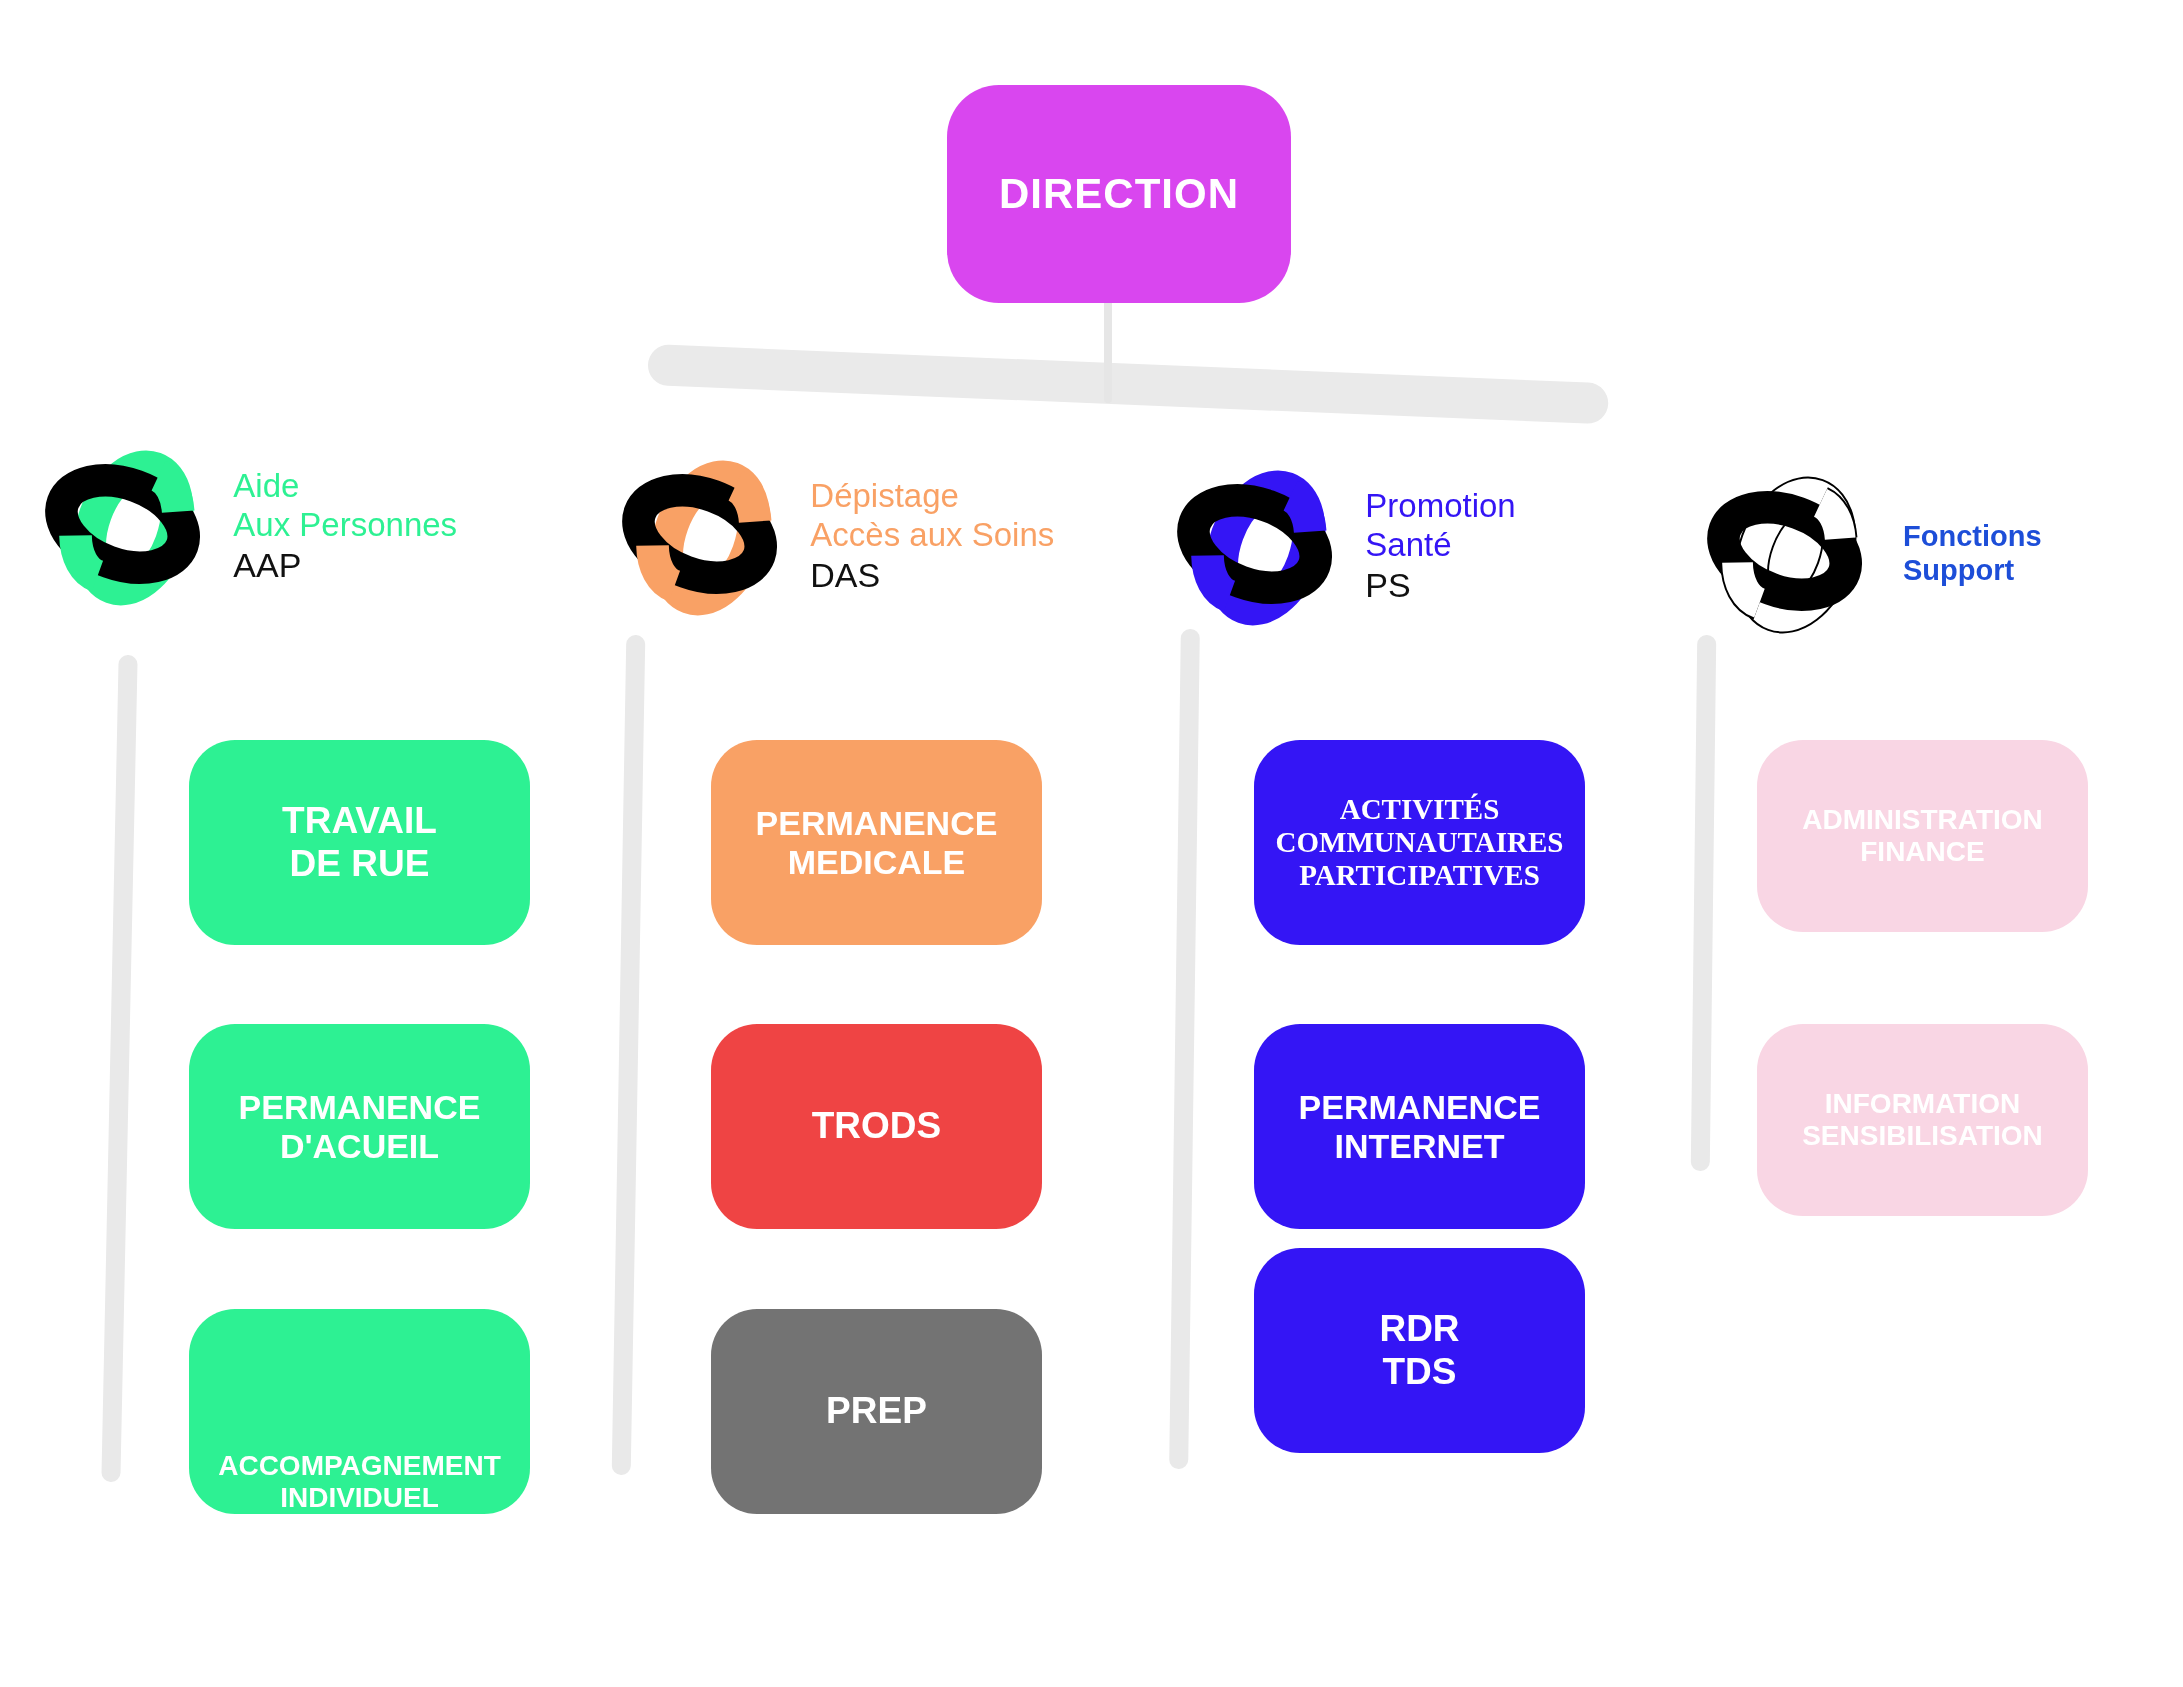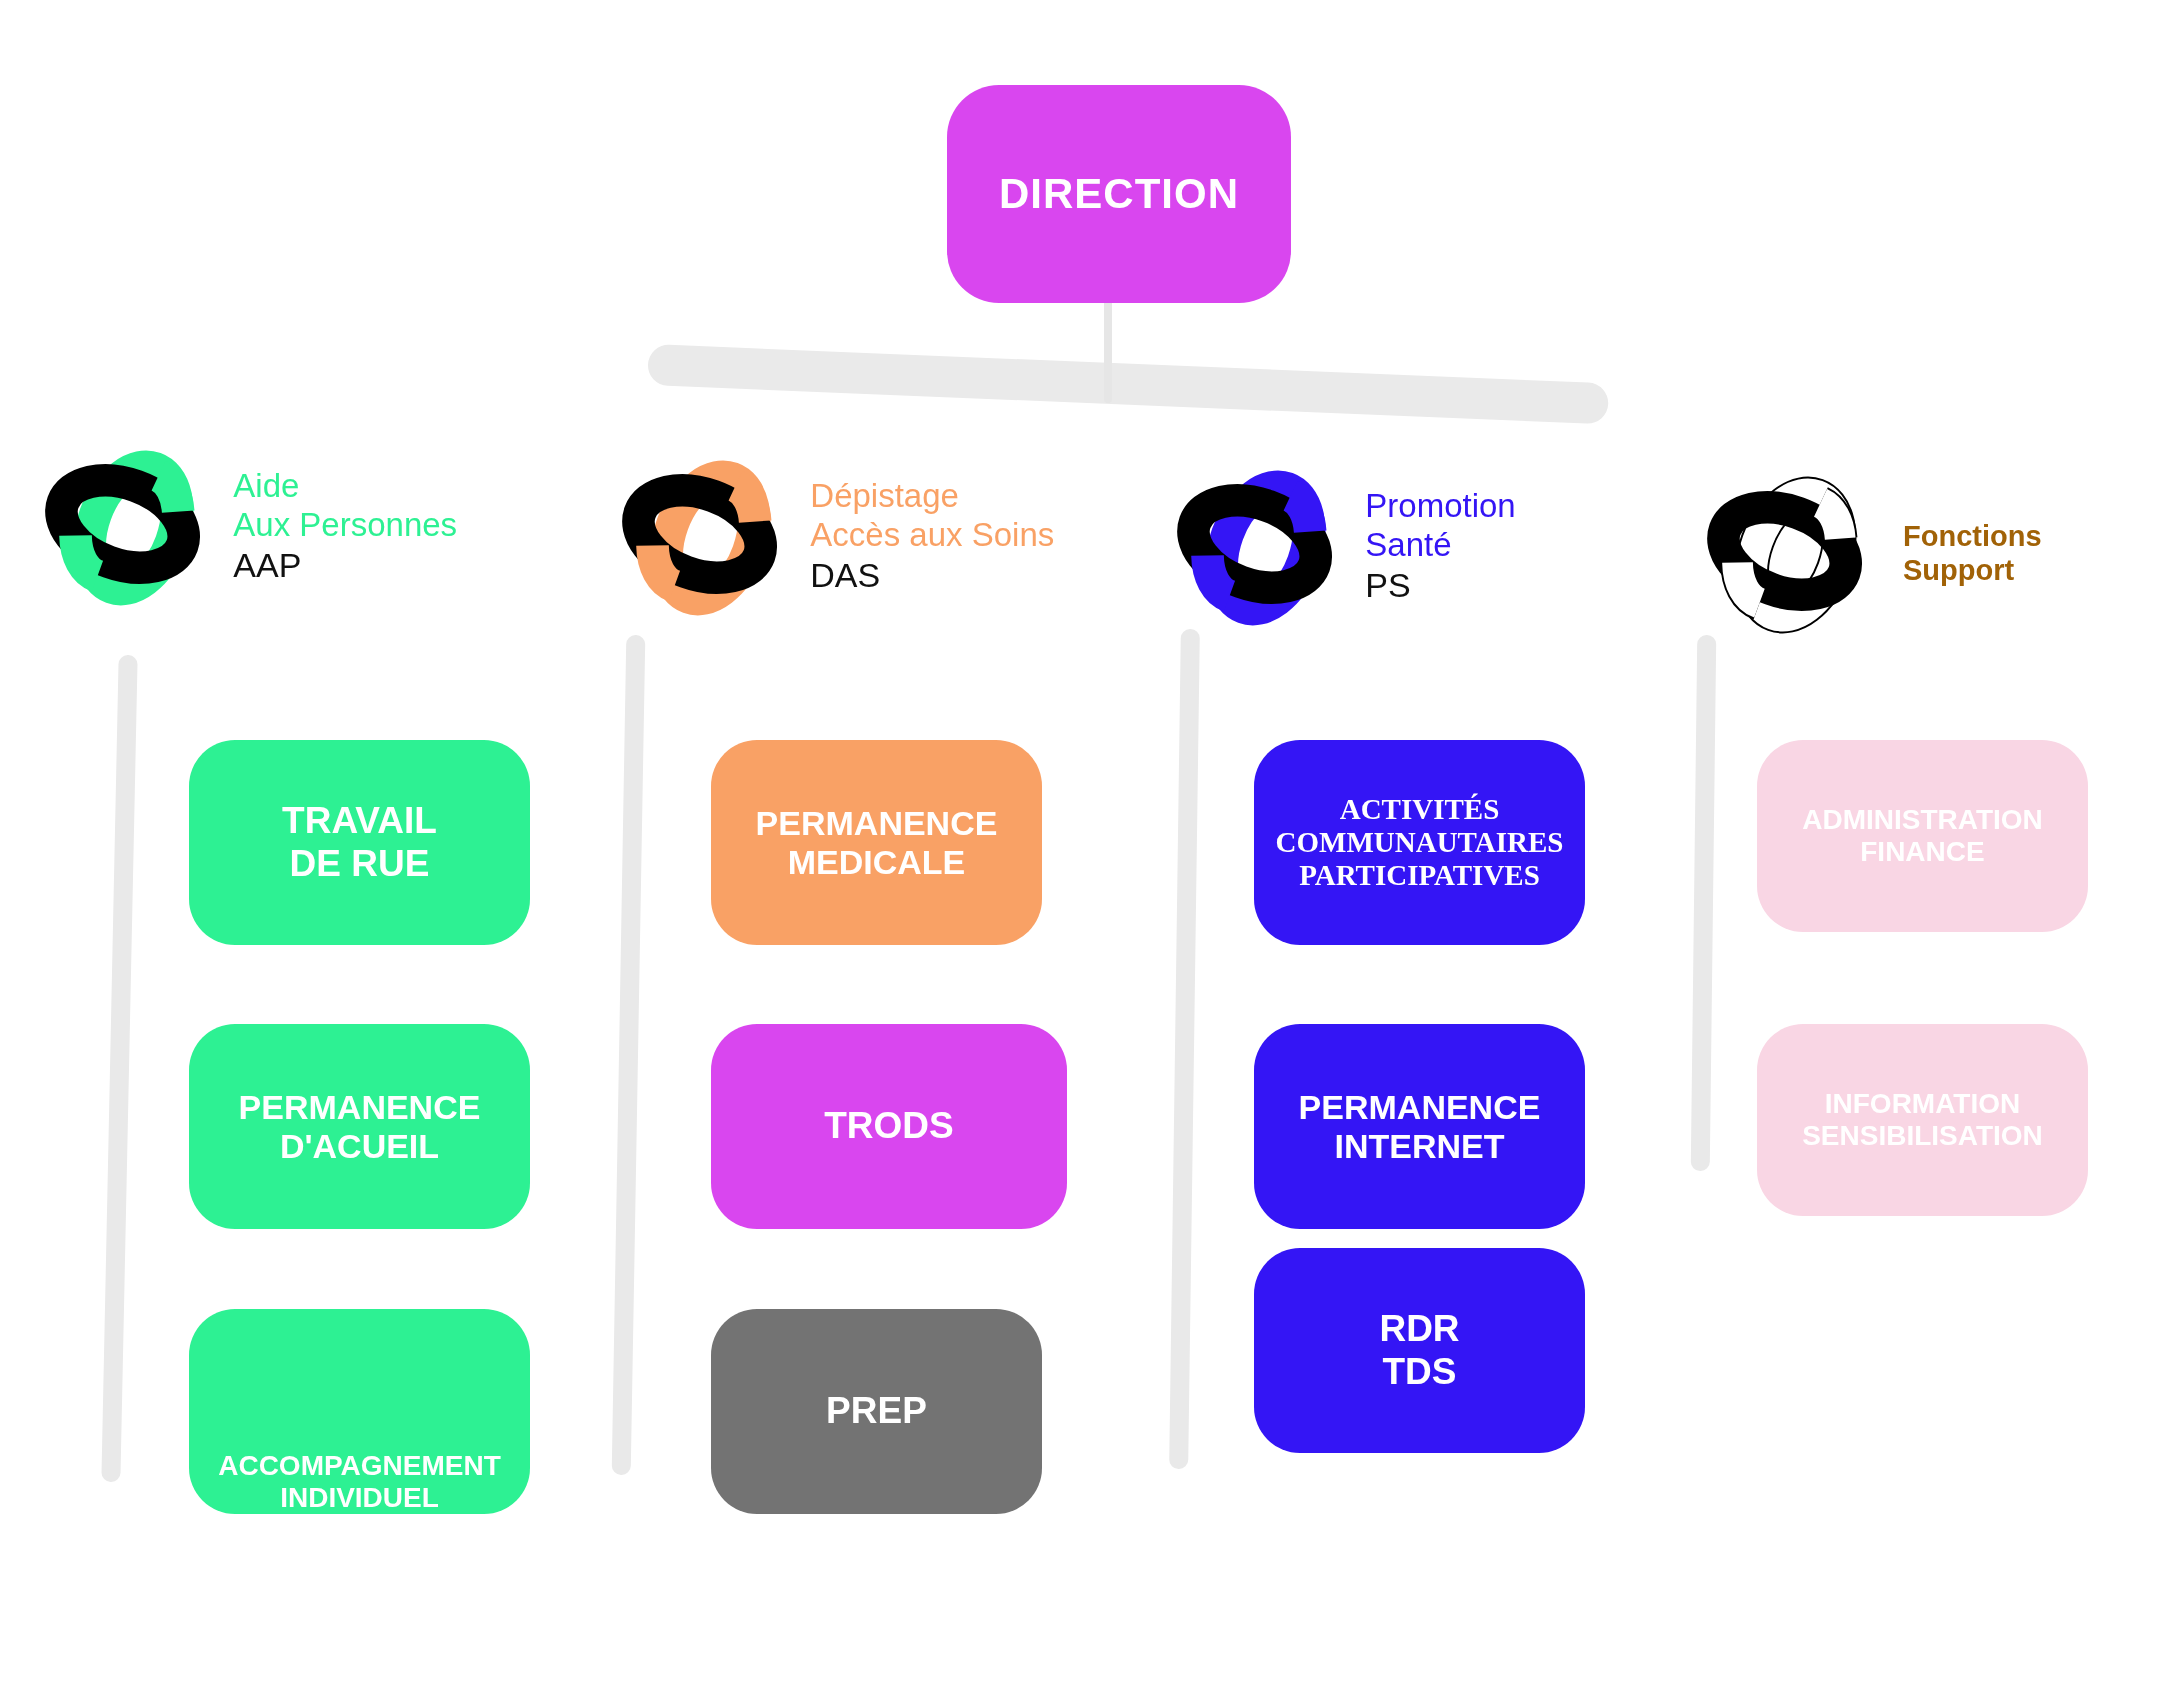--- a/index.html
+++ b/index.html
@@ -65,21 +65,21 @@
   .logo-mark svg{display:block;width:192px;height:192px;}
   .logo-text{margin-left:9.3px;line-height:1.18;}
   .logo-text .l1,.logo-text .l2{
     font-size:33px;font-weight:400;white-space:nowrap;
   }
   .logo-text .acr{
     font-size:34px;font-weight:400;color:#111111;white-space:nowrap;
   }
   .logo-text.support{margin-left:17px;}
   .logo-text.support .l1,.logo-text.support .l2{
-    font-weight:bold;font-size:29px;color:#a16207;
+    font-weight:bold;font-size:29px;color:#1d4ed8;
   }
 
   
   .unit{
     position:absolute;
     border-radius:46px;
     display:flex;align-items:center;justify-content:center;
     text-align:center;
     z-index:3;
   }
@@ -165,21 +165,21 @@
       <div class="l2" style="color:#F9A165">Accès aux Soins</div>
       <div class="acr">DAS</div>
     </span>
   </div>
 
   <div class="unit fs-md" style="left:711px; top:740px; width:331px; height:205px; background:#F9A165;">
     <span class="txt">
       <span>PERMANENCE</span><br><span>MEDICALE</span>
     </span>
   </div>
-  <div class="unit fs-lg" style="left:711px; top:1024px; width:356px; height:205px; background:#d946ef;">
+  <div class="unit fs-lg" style="left:711px; top:1024px; width:331px; height:205px; background:#ef4444;">
     <span class="txt">TRODS</span>
   </div>
   <div class="unit fs-lg" style="left:711px; top:1309px; width:331px; height:205px; background:#737373;">
     <span class="txt">PREP</span>
   </div>
 
   <div class="lockup" style="left:1164px; top:450px;">
     <span class="logo-mark">
       <svg viewBox="0 0 100 100" aria-hidden="true">
         <g transform="translate(50,50)">

